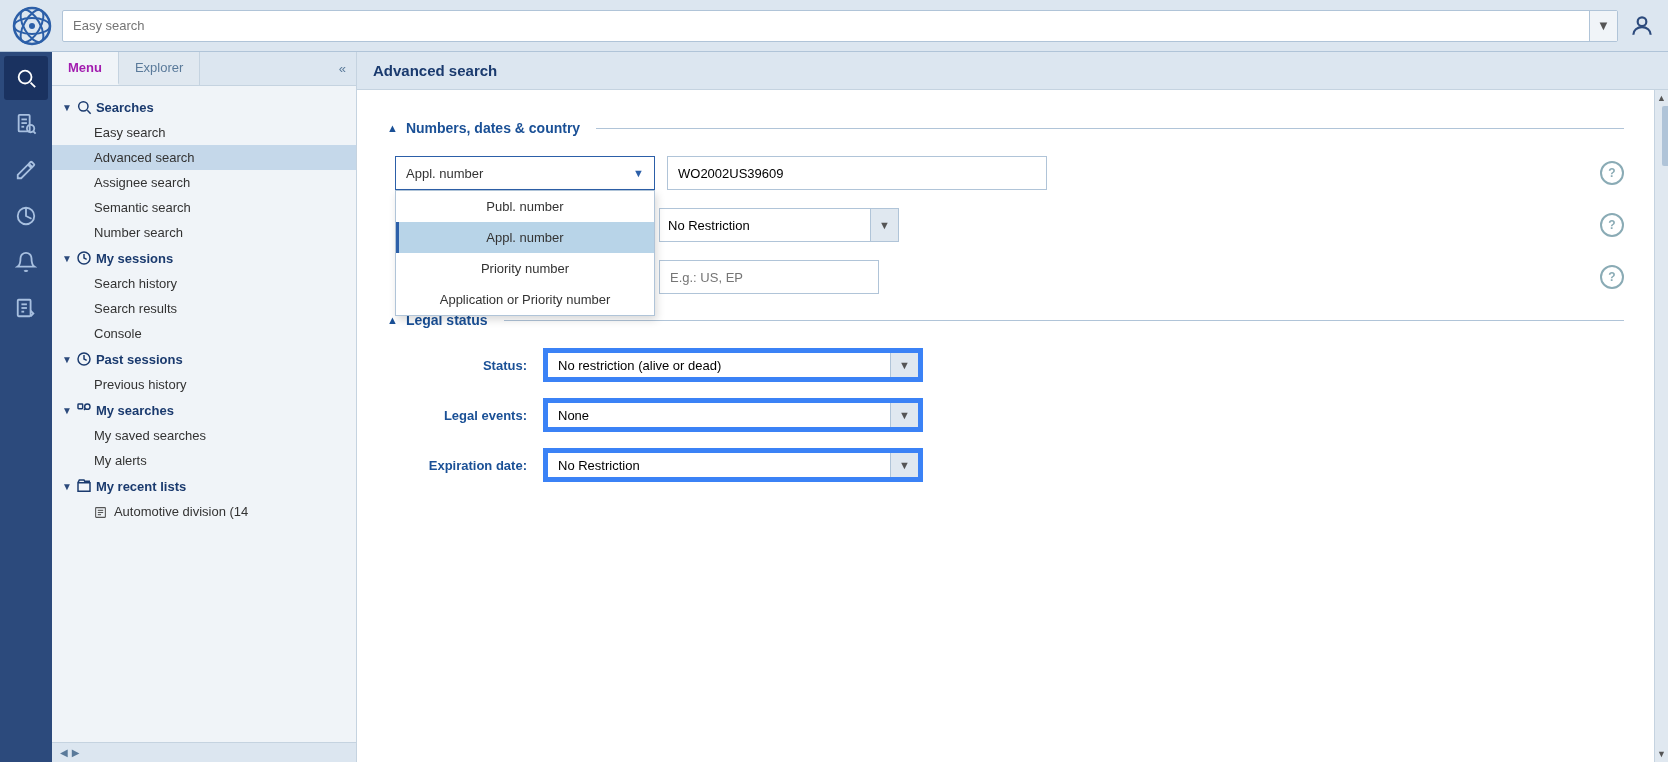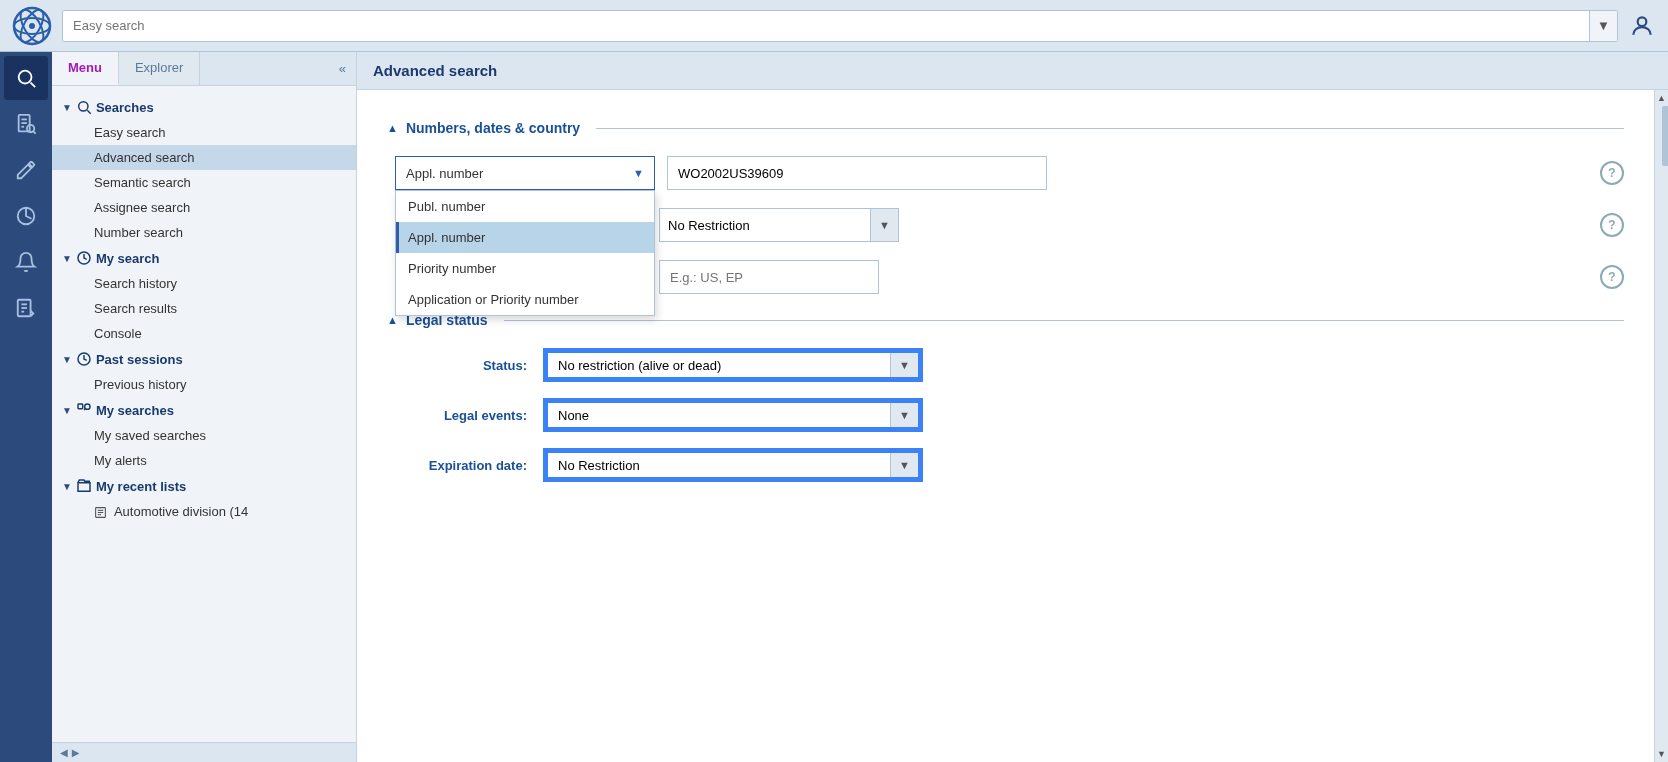--- a/index.html
+++ b/index.html
@@ -104,21 +104,21 @@
     }
     .number-type-dropdown {
       position: relative; width: 260px;
     }
     .dropdown-btn {
       display: flex; align-items: center; justify-content: space-between; border: 1px solid #2c5fa8; background: #fff; padding: 6px 10px; cursor: pointer; font-size: 13px; color: #333; width: 100%; height: 34px;
     }
     .dropdown-btn .arr { color: #2c5fa8; font-size: 11px; }
 
     .dropdown-menu {
-      position: absolute; top: 34px; left: 0; width: 100%; background: #fff; border: 1px solid #b0c4d8; z-index: 100; box-shadow: 2px 4px 8px rgba(0,0,0,0.15);
+      position: absolute; top: 34px; left: 0; width: 100%; background: #fff; border: 1px solid #b0c4d8; z-index: 100; box-shadow: 2px 4px 8px rgba(0,0,0,0.15); text-align: center;
     }
     .dropdown-menu-item {
       padding: 8px 12px; cursor: pointer; font-size: 13px; color: #333;
     }
     .dropdown-menu-item.highlighted { background: #b8d4e8; border-left: 3px solid #2c5fa8; padding-left: 9px; }
 
     .number-input {
       flex: 1; max-width: 380px; height: 34px; border: 1px solid #b0c4d8; padding: 0 10px; font-size: 13px; outline: none;
     }
     .help-icon {
@@ -249,31 +249,31 @@
       <div class="tree-section-header">
         <span class="arrow">▼</span>
         <svg width="16" height="16" viewBox="0 0 24 24" fill="none" stroke="#1a3a6e" stroke-width="2.2">
             <circle cx="11" cy="11" r="7"></circle>
             <line x1="17" y1="17" x2="22" y2="22"></line>
           </svg>
         <span>Searches</span>
       </div>
       <div class="tree-item">Easy search</div>
       <div class="tree-item active">Advanced search</div>
+      <div class="tree-item">Assignee search</div>
       <div class="tree-item">Semantic search</div>
-      <div class="tree-item">Assignee search</div>
       <div class="tree-item">Number search</div>
 
       <div class="tree-section-header">
         <span class="arrow">▼</span>
         <svg width="16" height="16" viewBox="0 0 24 24" fill="none" stroke="#1a3a6e" stroke-width="2.2">
             <circle cx="12" cy="12" r="9"></circle>
             <polyline points="12 6 12 12 16 14"></polyline>
           </svg>
-        <span>My search</span>
+        <span>My sessions</span>
       </div>
       <div class="tree-item">Search history</div>
       <div class="tree-item">Search results</div>
       <div class="tree-item">Console</div>
 
       <div class="tree-section-header">
         <span class="arrow">▼</span>
         <svg width="16" height="16" viewBox="0 0 24 24" fill="none" stroke="#1a3a6e" stroke-width="2.2">
             <circle cx="12" cy="12" r="9"></circle>
             <polyline points="12 6 12 12 16 14"></polyline>

